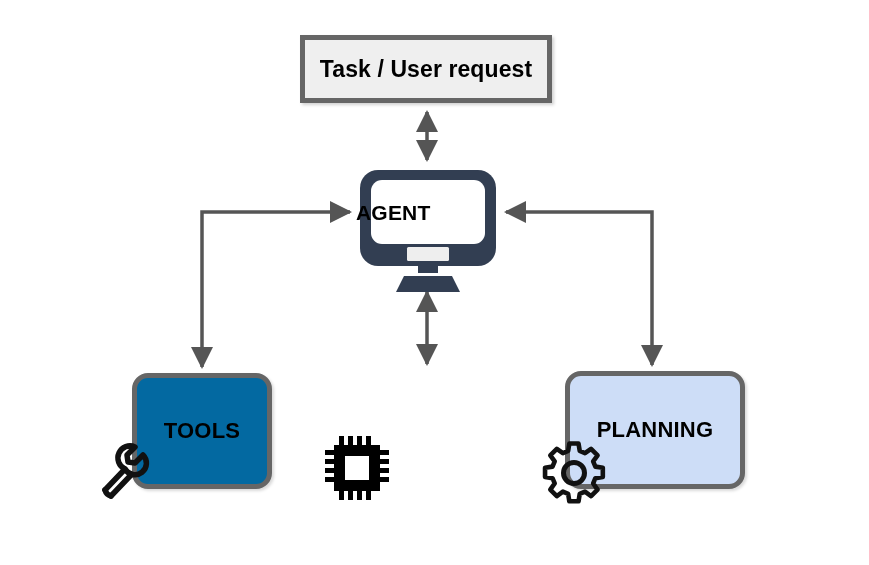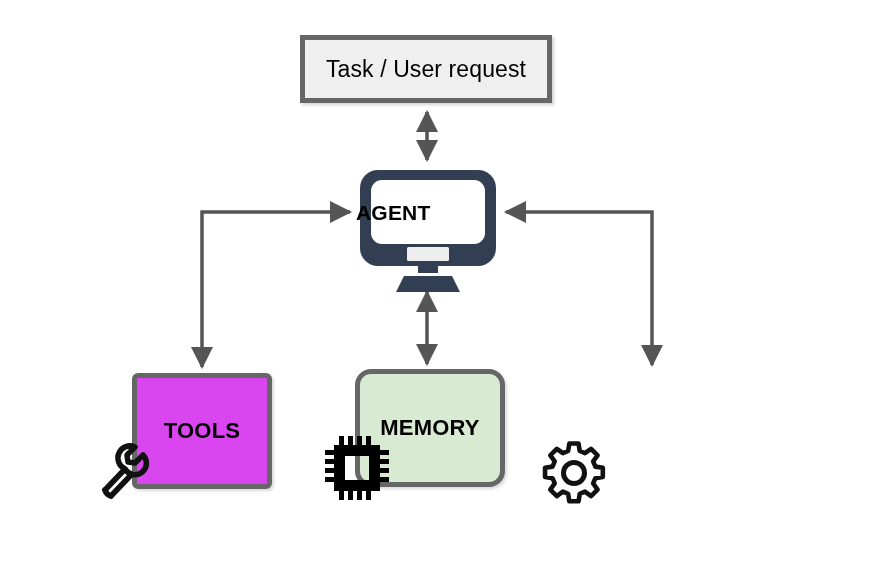--- a/index.html
+++ b/index.html
@@ -42,21 +42,21 @@
     border: 5px solid #666666;
     box-sizing: border-box;
     display: flex;
     align-items: center;
     justify-content: center;
     z-index: 3;
     box-shadow: 2px 2px 3px rgba(0,0,0,0.18);
   }
   .task-box .label {
     font-size: 23px;
-    font-weight: normal;
+    font-weight: bold;
     color: #000000;
     letter-spacing: 0.1px;
     white-space: nowrap;
   }
 
   
   .agent-monitor {
     position: absolute;
     left: 356px;
     top: 166px;
@@ -99,22 +99,21 @@
   .cap-box .label {
     font-size: 22px;
     font-weight: bold;
     color: #000000;
     letter-spacing: 0.2px;
     white-space: nowrap;
   }
 
   #box-tools {
     left: 132px; top: 373px; width: 140px; height: 116px;
-    background: #d946ef;
-    border-radius: 6px;
+    background: #0369a1;
   }
   #box-memory {
     left: 355px; top: 369px; width: 150px; height: 118px;
     background: #d9ead3;
   }
   #box-planning {
     left: 565px; top: 371px; width: 180px; height: 118px;
     background: #cdddf7;
   }
 
@@ -195,23 +194,20 @@
       <path d="M 27 28
                A 11.5 11.5 0 1 0 45 14
                L 37 22
                L 30 21
                L 29 14
                L 37 6
                A 11.5 11.5 0 0 0 27 28 z"></path>
     </g>
   </svg>
 
-  <div class="cap-box" id="box-memory">
-    <span class="label">MEMORY</span>
-  </div>
   <svg class="node-icon" id="icon-chip" viewBox="0 0 68 68">
     <g fill="#000000">
 
       <rect x="16" y="2" width="5" height="12"></rect>
       <rect x="25" y="2" width="5" height="12"></rect>
       <rect x="34" y="2" width="5" height="12"></rect>
       <rect x="43" y="2" width="5" height="12"></rect>
 
       <rect x="16" y="54" width="5" height="12"></rect>
       <rect x="25" y="54" width="5" height="12"></rect>
@@ -225,20 +221,23 @@
 
       <rect x="54" y="16" width="12" height="5"></rect>
       <rect x="54" y="25" width="12" height="5"></rect>
       <rect x="54" y="34" width="12" height="5"></rect>
       <rect x="54" y="43" width="12" height="5"></rect>
     </g>
 
     <path d="M 11 11 H 57 V 57 H 11 Z M 22 22 H 46 V 46 H 22 Z" fill="#000000" fill-rule="evenodd"></path>
   </svg>
 
+  <div class="cap-box" id="box-planning">
+    <span class="label">PLANNING</span>
+  </div>
   <svg class="node-icon" id="icon-gear" viewBox="0 0 66 66">
     <g fill="none" stroke="#111111" stroke-width="5" stroke-linejoin="round" stroke-linecap="round">
       <path d="M 28.0 4.5 L 38.0 4.5 L 39.3 12.6
                L 45.0 15.0 L 51.6 10.2 L 58.7 17.3
                L 53.9 23.9 L 56.3 29.6 L 64.4 30.9
                L 64.4 40.9 L 56.3 42.2 L 53.9 47.9
                L 58.7 54.5 L 51.6 61.6 L 45.0 56.8
                L 39.3 59.2 L 38.0 67.3 L 28.0 67.3
                L 26.7 59.2 L 21.0 56.8 L 14.4 61.6
                L 7.3 54.5 L 12.1 47.9 L 9.7 42.2

